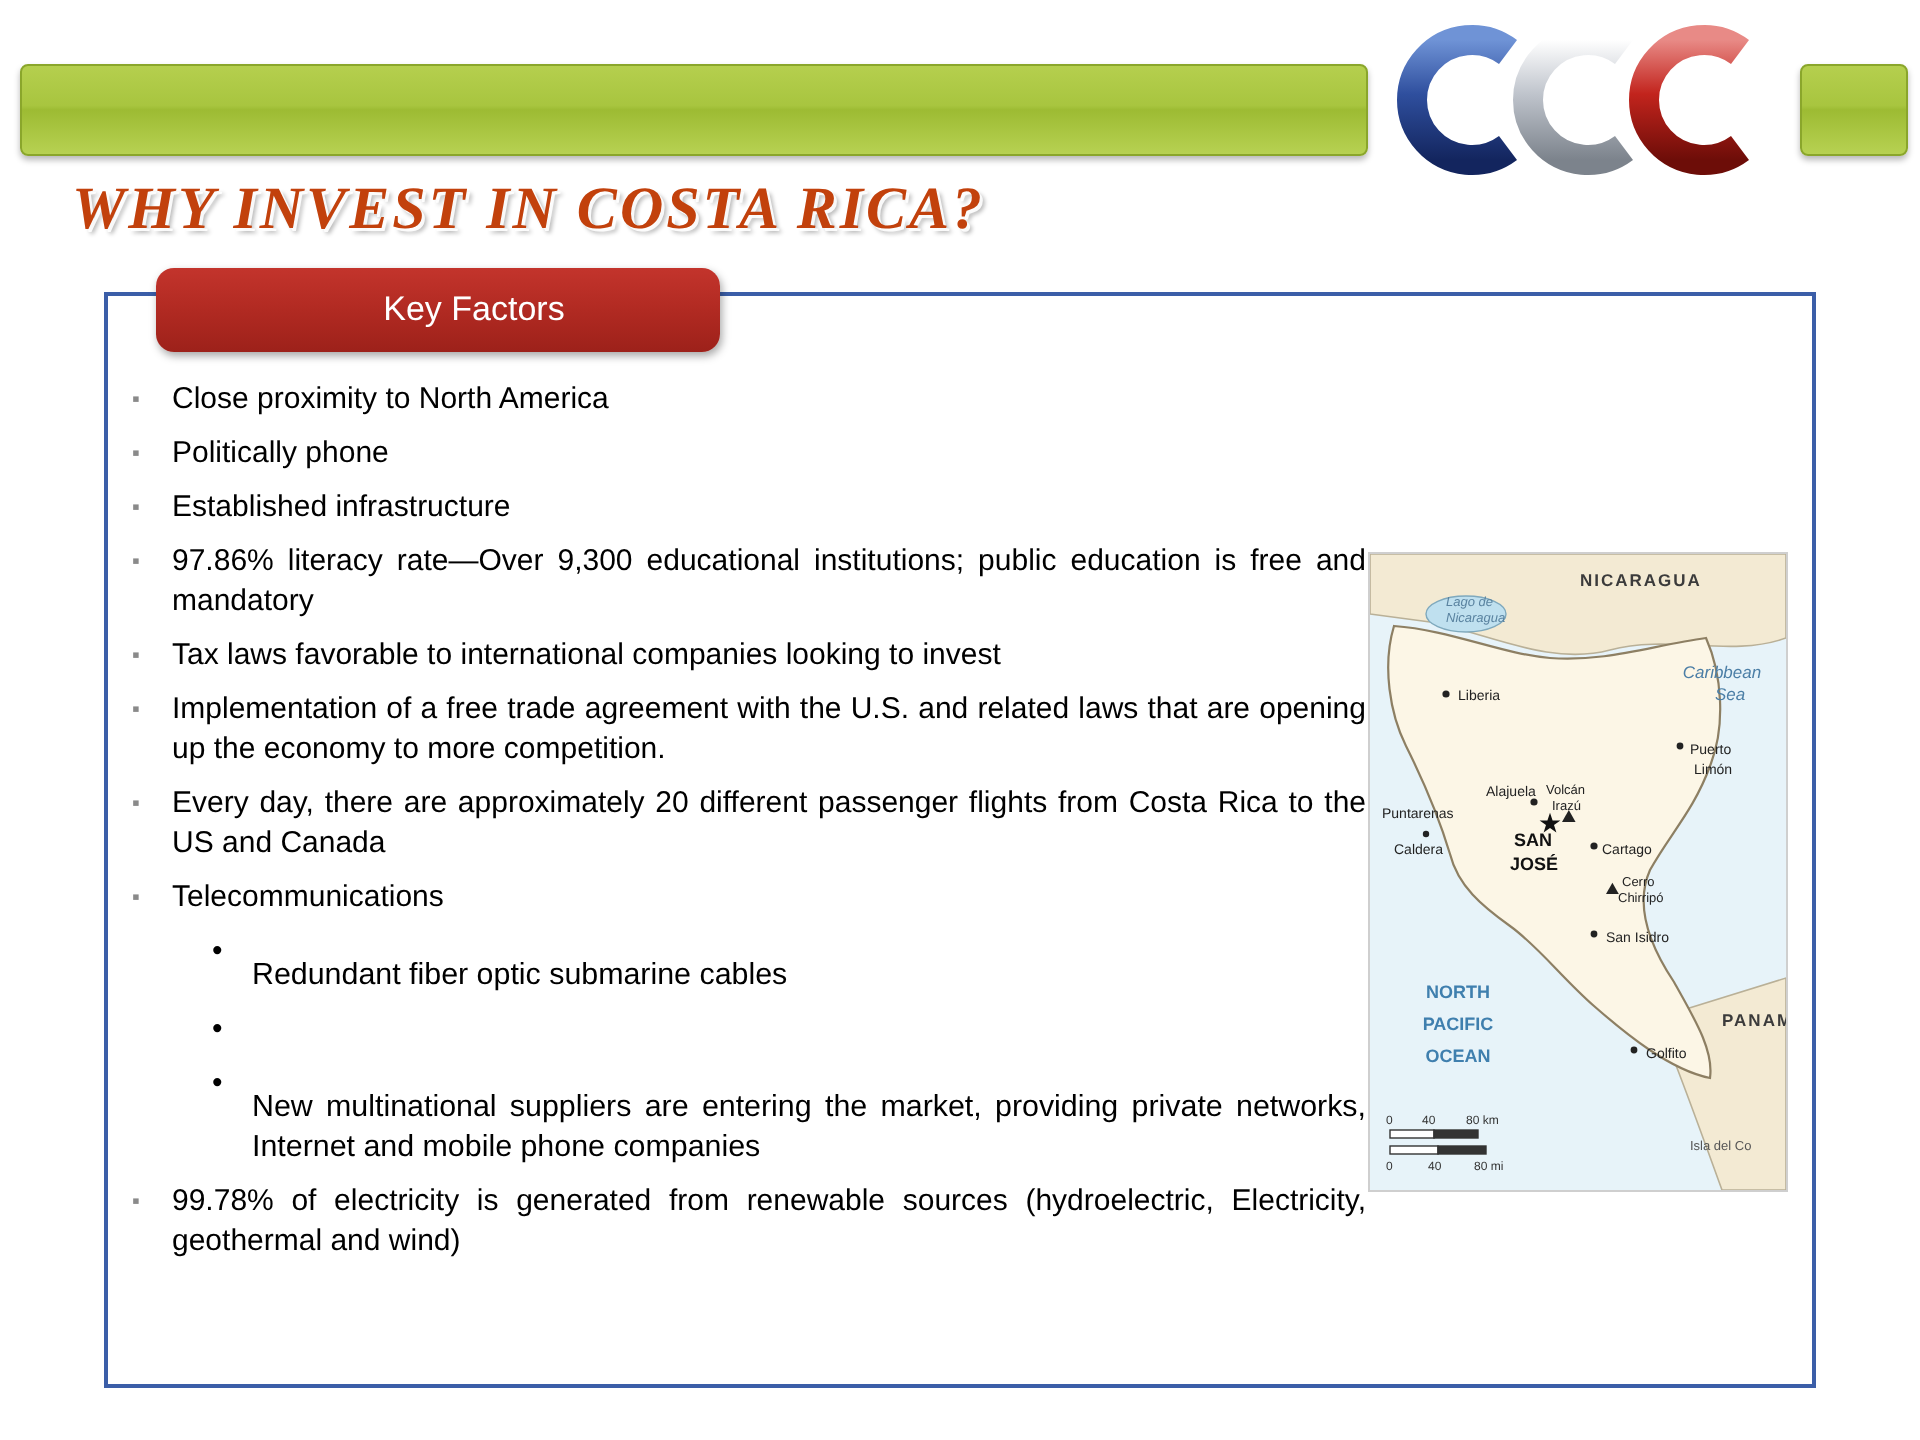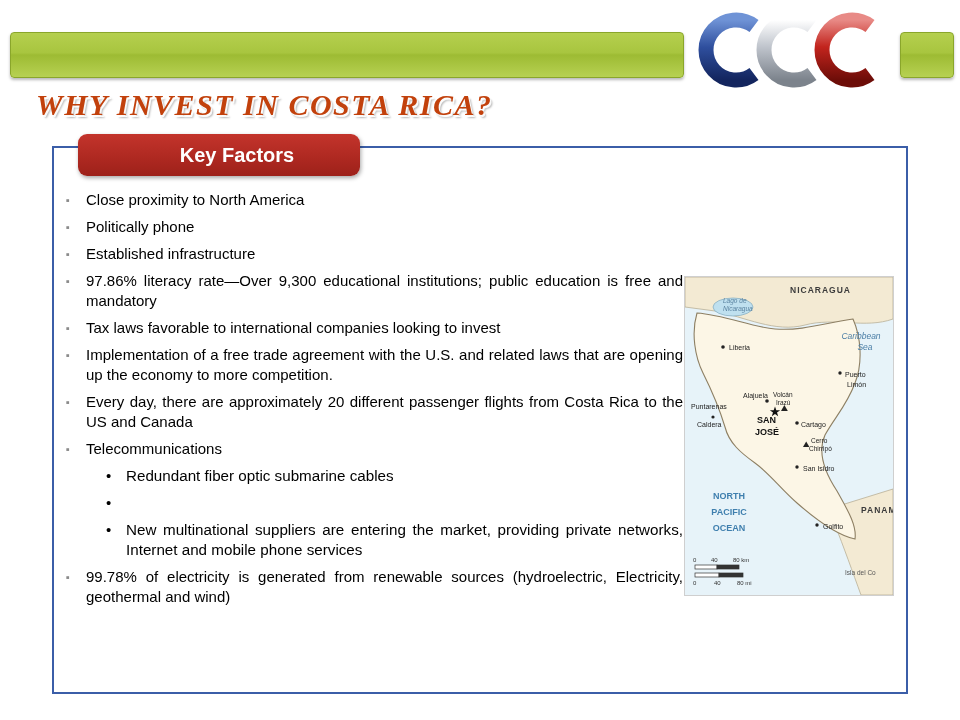--- a/index.html
+++ b/index.html
@@ -83,22 +83,22 @@
     height: 42px;
     background: linear-gradient(to bottom, #c3342c 0%, #b12a22 50%, #9d211a 100%);
     border-radius: 9px;
     box-shadow: 1px 2px 4px rgba(0,0,0,0.35);
     display: flex;
     align-items: center;
     justify-content: center;
   }
   .key-tab span {
     color: #ffffff;
-    font-size: 20px;
-    font-weight: bold;
+    font-size: 17px;
+    font-weight: normal;
     margin-left: 36px;
   }
 
   
   .bullets {
     position: absolute;
     left: 58px;
     top: 190px;
     width: 625px;
   }
@@ -127,20 +127,21 @@
   .sub .bullet-mark {
     padding-left: 48px;
     width: 68px;
     flex: 0 0 68px;
     font-size: 15px;
     line-height: 20px;
     color: #000;
   }
   .sub .bullet-text {
     font-size: 15.2px;
+    margin-top: 12px;
   }
 
   
   .map {
     position: absolute;
     left: 684px;
     top: 276px;
     width: 208px;
     height: 318px;
     border: 1px solid #cfcfcf;
@@ -225,21 +226,21 @@
     </div>
     <div class="bullet-row sub">
       <div class="bullet-mark">•</div>
       <div class="bullet-text">Redundant fiber optic submarine cables</div>
     </div>
     <div class="bullet-row sub">
       <div class="bullet-mark">•</div>
     </div>
     <div class="bullet-row sub">
       <div class="bullet-mark">•</div>
-      <div class="bullet-text">New multinational suppliers are entering the market, providing private networks, Internet and mobile phone services</div>
+      <div class="bullet-text">New multinational suppliers are entering the market, providing private networks, Internet and mobile phone companies</div>
     </div>
     <div class="bullet-row">
       <div class="bullet-mark">▪</div>
       <div class="bullet-text">99.78% of electricity is generated from renewable sources (hydroelectric, Electricity, geothermal and wind)</div>
     </div>
   </div>
 
 <div class="map">
   <svg width="208" height="318" viewBox="0 0 208 318" xmlns="http://www.w3.org/2000/svg" font-family="Liberation Sans, sans-serif">
     <rect x="0" y="0" width="208" height="318" fill="#e7f3f9"></rect>

